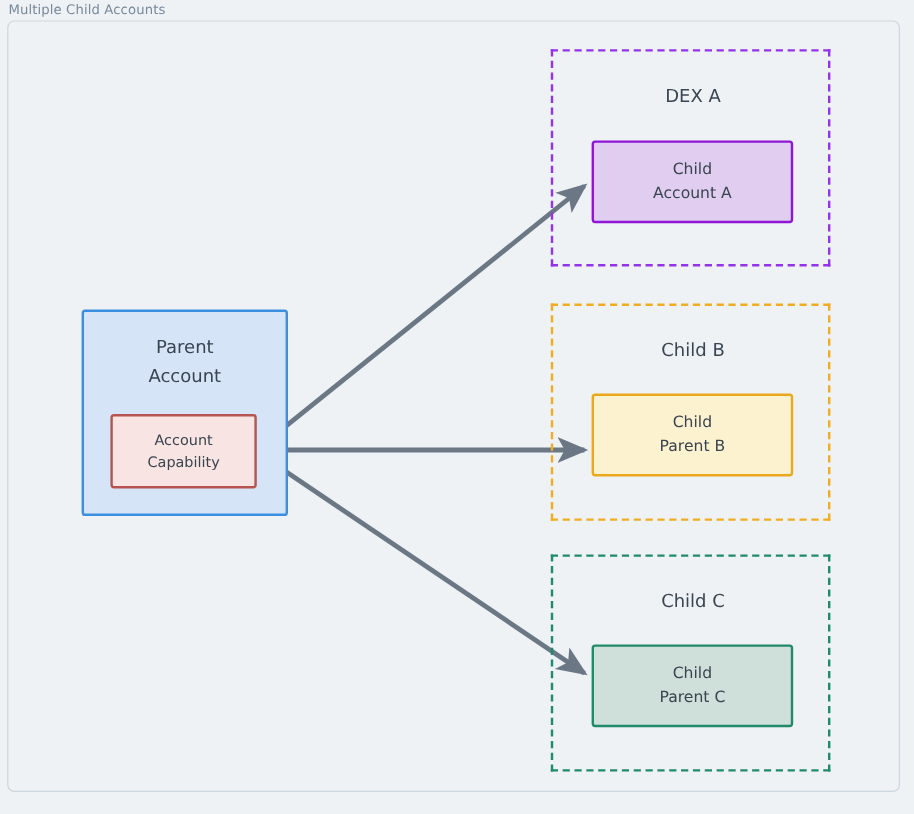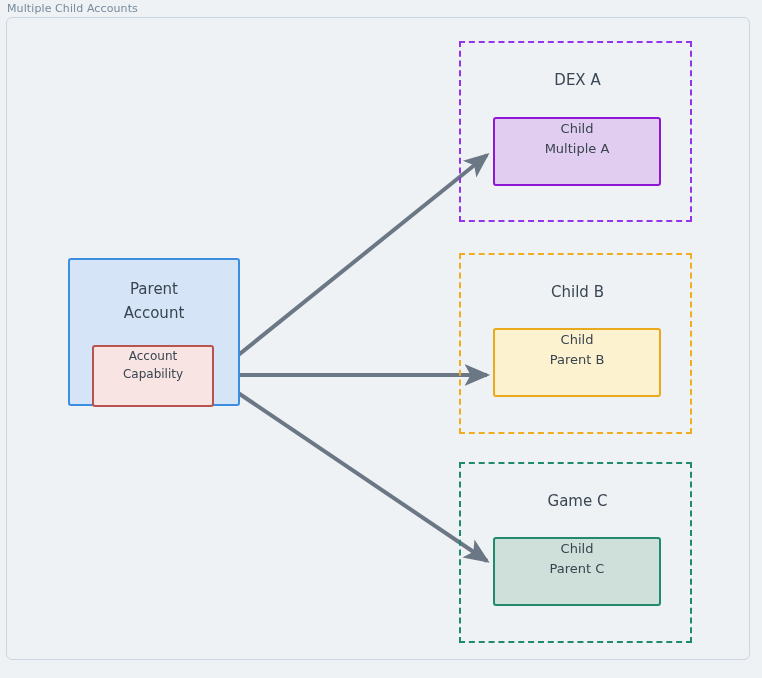--- a/index.html
+++ b/index.html
@@ -48,34 +48,35 @@
     border-radius: 6px;
   }
 
   
   .node {
     position: absolute;
     box-sizing: border-box;
     display: flex;
     flex-direction: column;
     align-items: center;
+    justify-content: center;
     border-radius: 3px;
     text-align: center;
   }
   .node .line {
     display: block;
     white-space: nowrap;
   }
 
   
   .parent-account {
     left: 68px;
     top: 258px;
     width: 172px;
-    height: 148px;
+    height: 172px;
     background: #d6e4f7;
     border: 2px solid #3b8fe0;
     justify-content: flex-start;
     padding-top: 17px;
   }
   .parent-account .label {
     font-size: 15px;
     line-height: 24px;
     color: #38444f;
   }
@@ -181,32 +182,32 @@
   <div class="node account-capability">
     <span class="line">Account</span>
     <span class="line">Capability</span>
   </div>
 
   <div class="group group-dex-a">
     <div class="group-title">DEX A</div>
   </div>
   <div class="node child-account child-a">
     <span class="line">Child</span>
-    <span class="line">Multiple A</span>
+    <span class="line">Account A</span>
   </div>
 
   <div class="group group-defi-b">
     <div class="group-title">Child B</div>
   </div>
   <div class="node child-account child-b">
     <span class="line">Child</span>
     <span class="line">Parent B</span>
   </div>
 
   <div class="group group-game-c">
-    <div class="group-title">Game C</div>
+    <div class="group-title">Child C</div>
   </div>
   <div class="node child-account child-c">
     <span class="line">Child</span>
     <span class="line">Parent C</span>
   </div>
 
 </div>
 
 </body></html>

